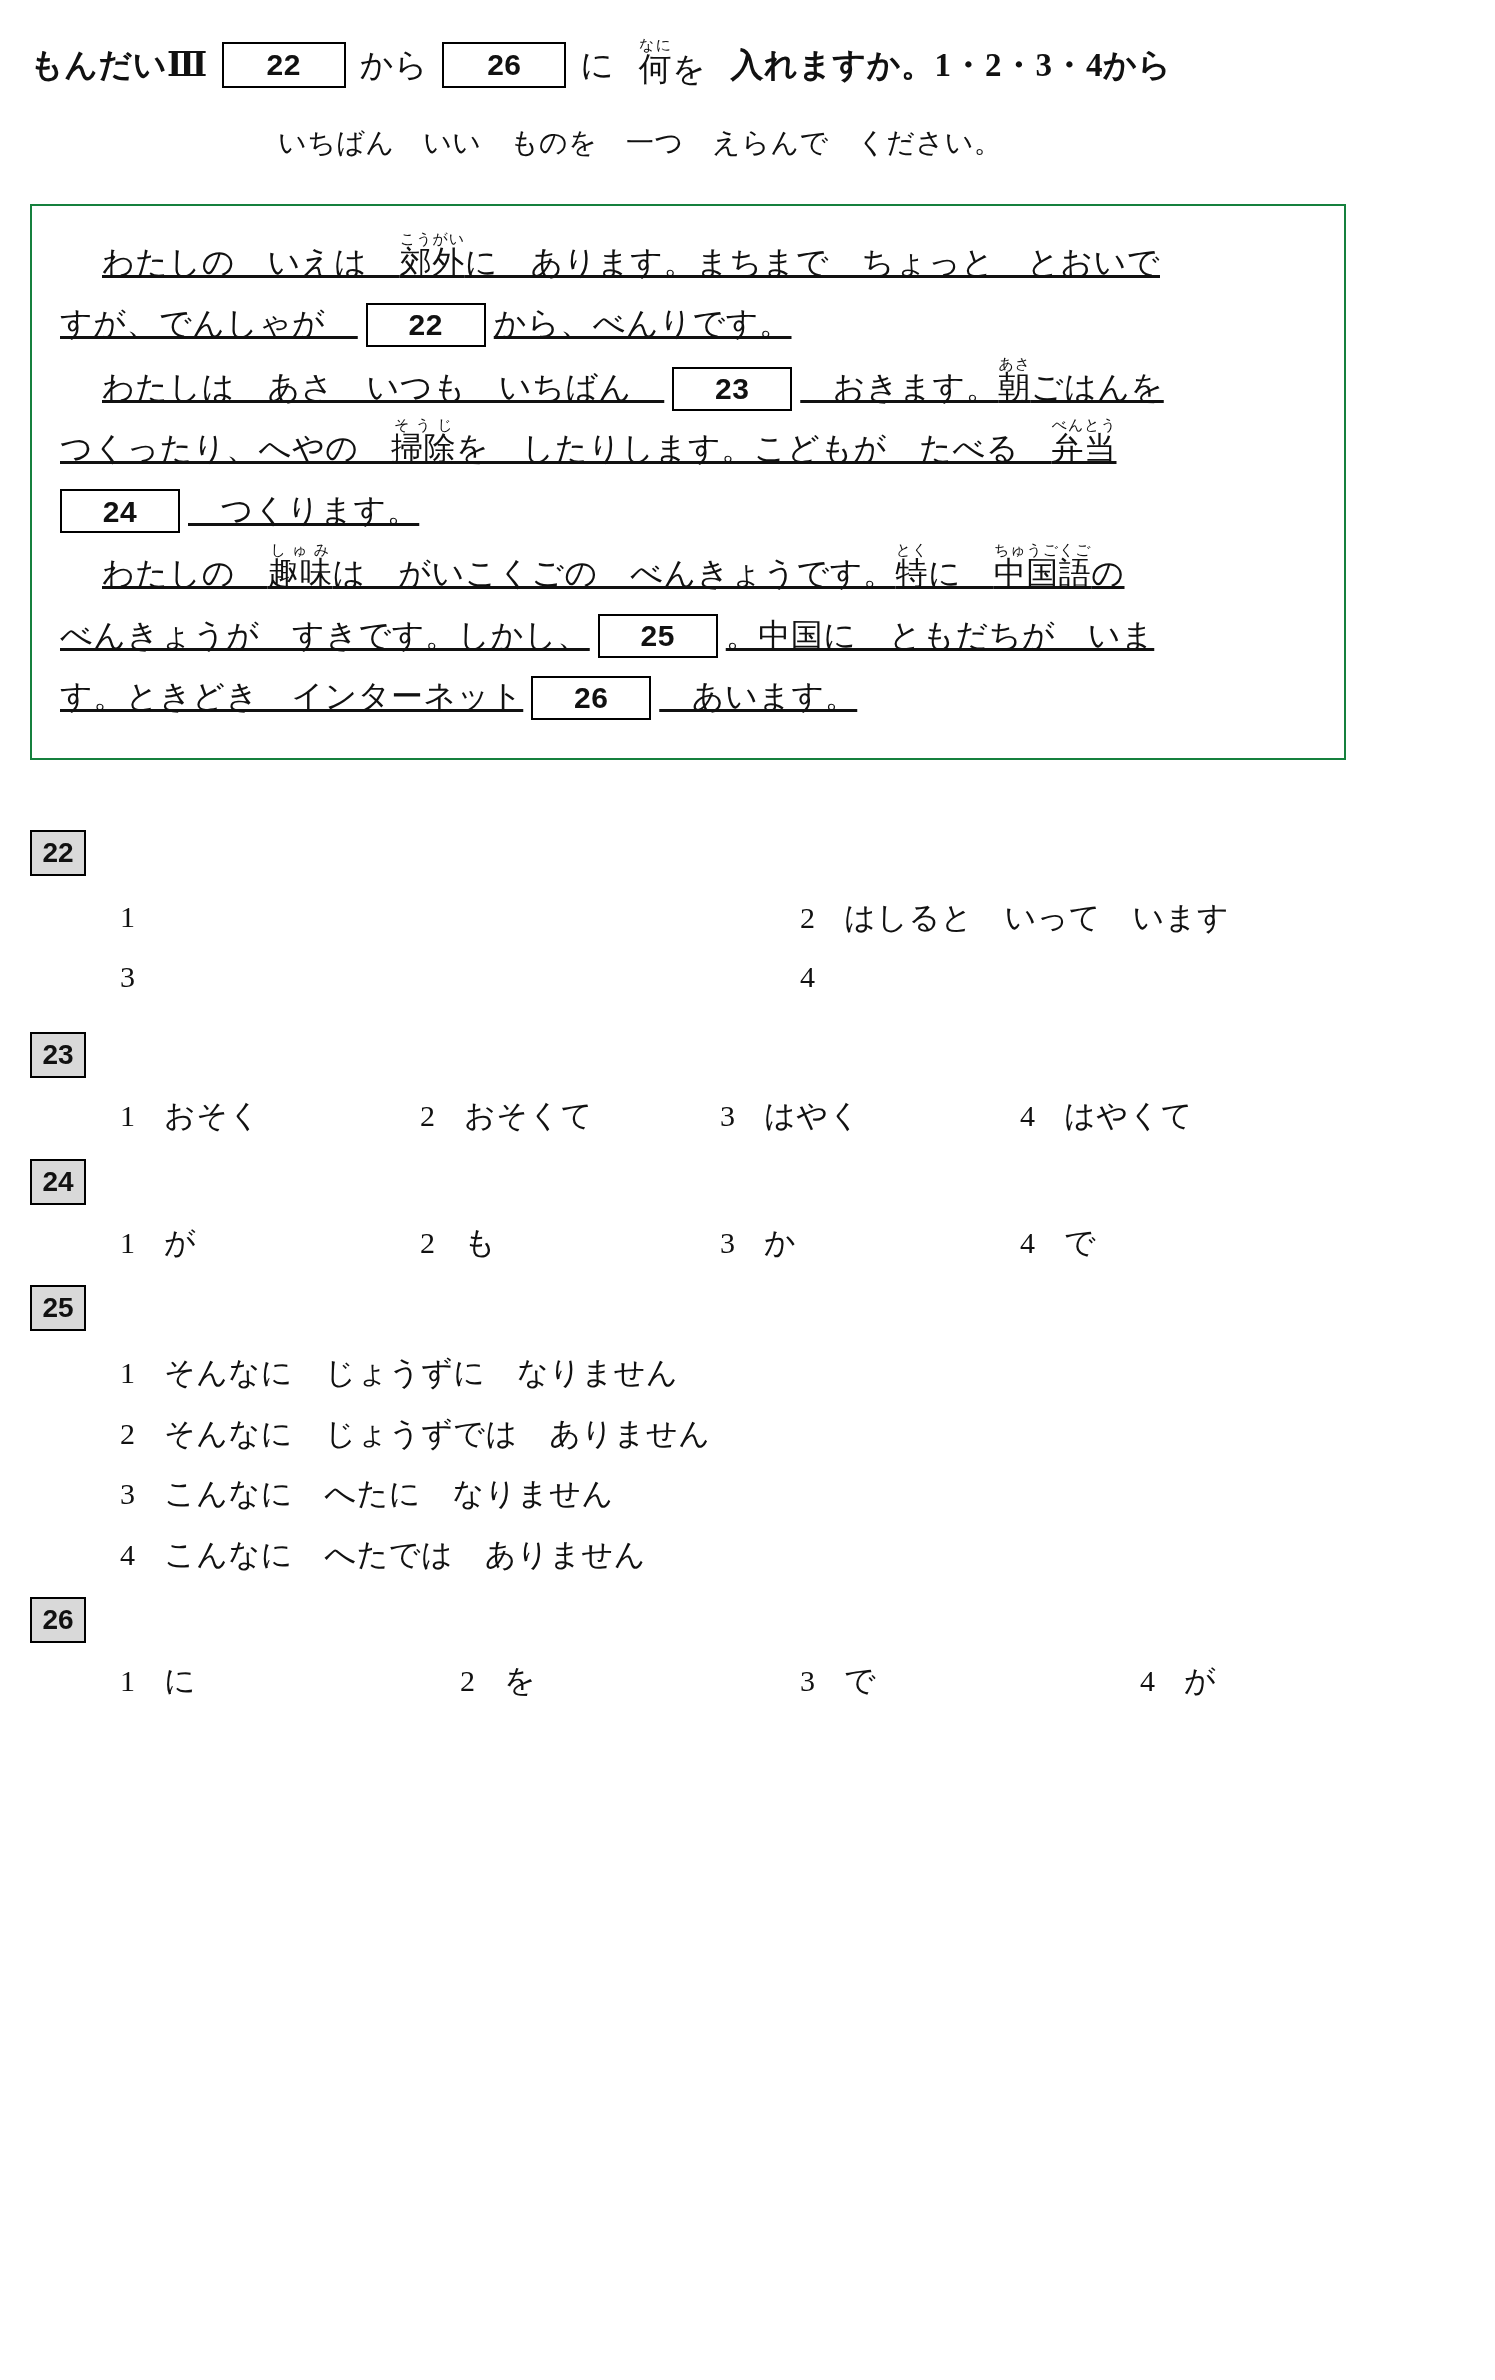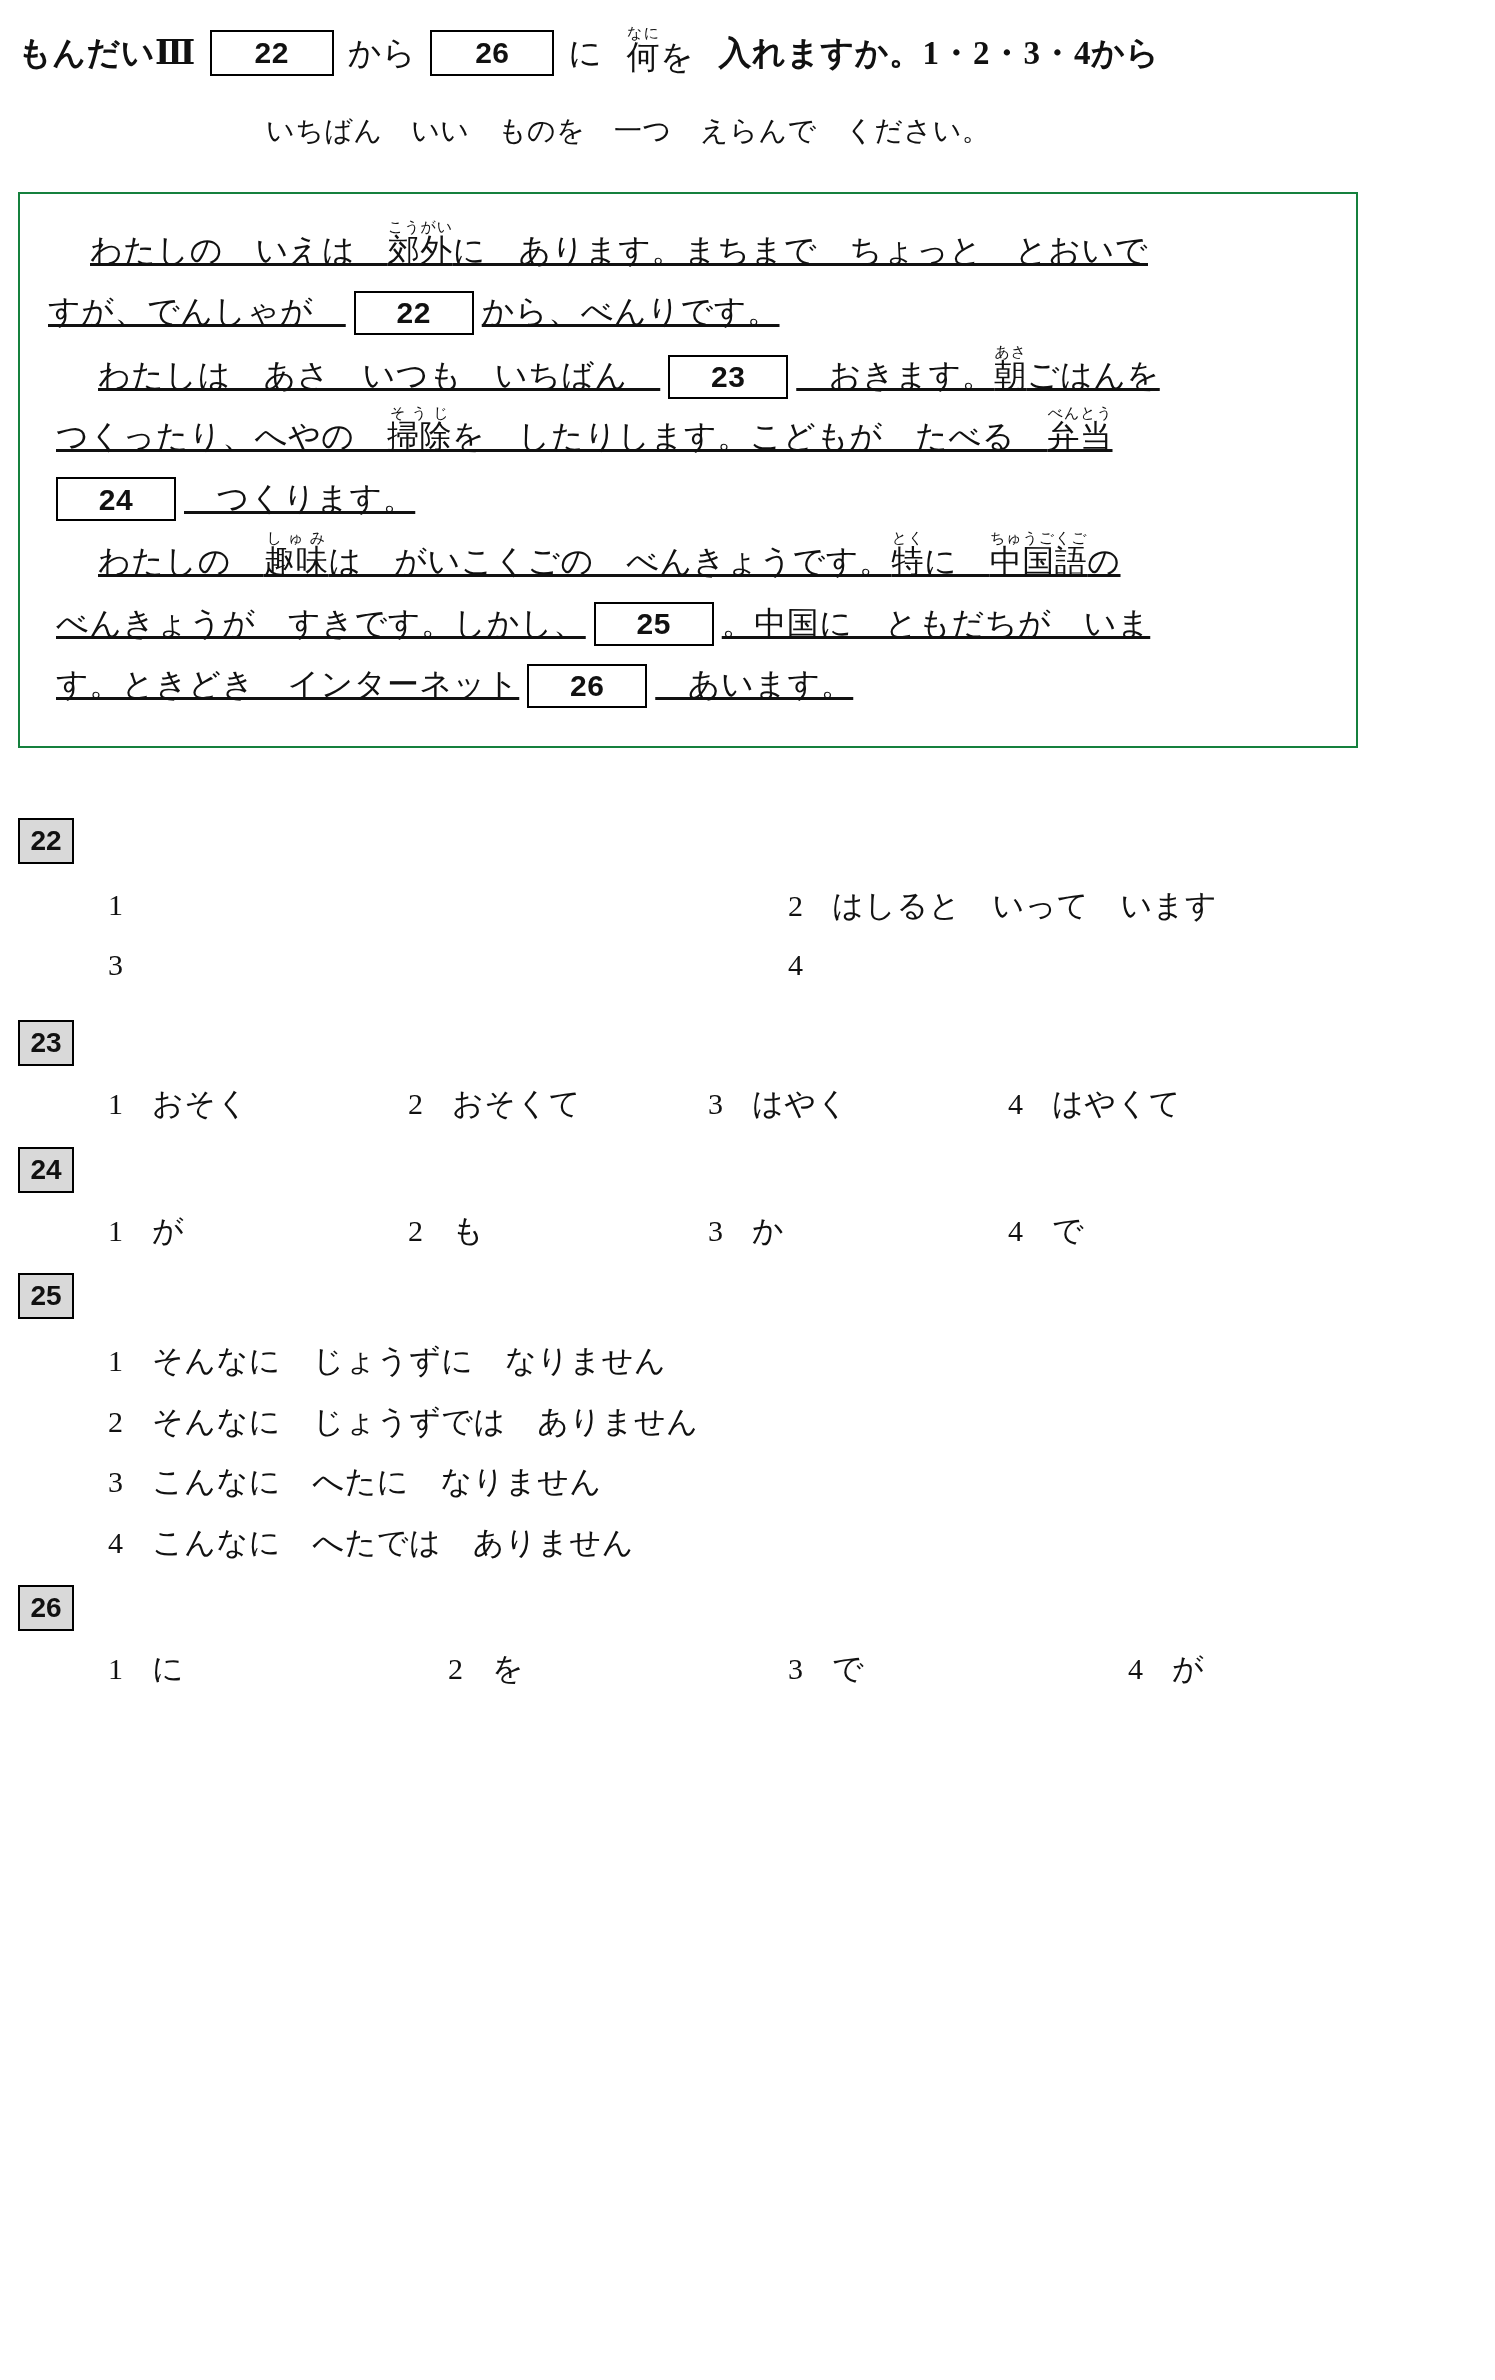--- a/index.html
+++ b/index.html
@@ -12,21 +12,21 @@
     height: 2380px;
     font-family: "Liberation Serif", "DejaVu Serif", serif;
     color: #111111;
     position: relative;
     overflow: hidden;
   }
   .page {
     width: 1388px;
     height: 2380px;
     position: relative;
-    padding: 0;
+    padding: 12px;
     box-sizing: border-box;
   }
 
   
   .instructions {
     padding: 26px 40px 0 18px;
   }
   .instr-line1 {
     display: flex;
     align-items: center;
@@ -78,21 +78,20 @@
     box-sizing: border-box;
     text-decoration: underline;
   }
   .para {
     font-size: 32px;
     line-height: 1.92;
     letter-spacing: 0.5px;
   }
   .para + .para {
     margin-top: 2px;
-    margin-left: 8px;
   }
   .indent { display: inline-block; width: 42px; }
 
   ruby { ruby-position: over; }
   rt {
     font-size: 15px;
     letter-spacing: 0.5px;
     font-family: "Liberation Serif", serif;
     line-height: 1;
   }

